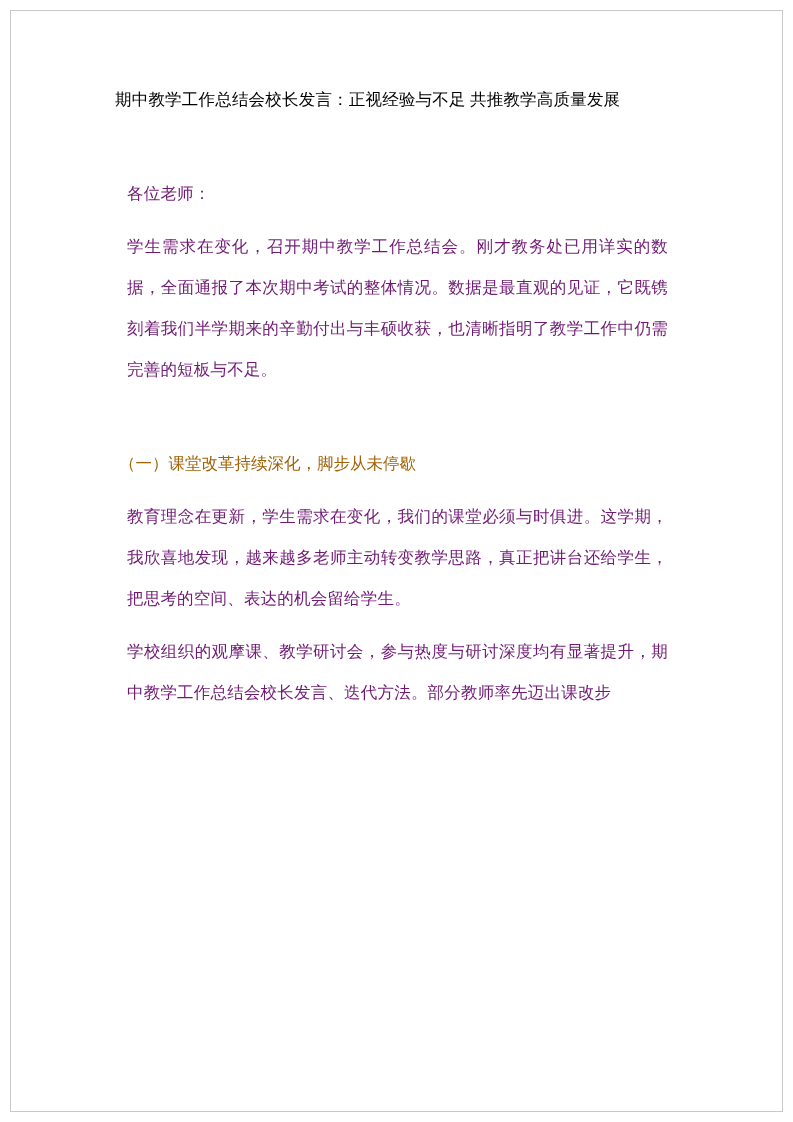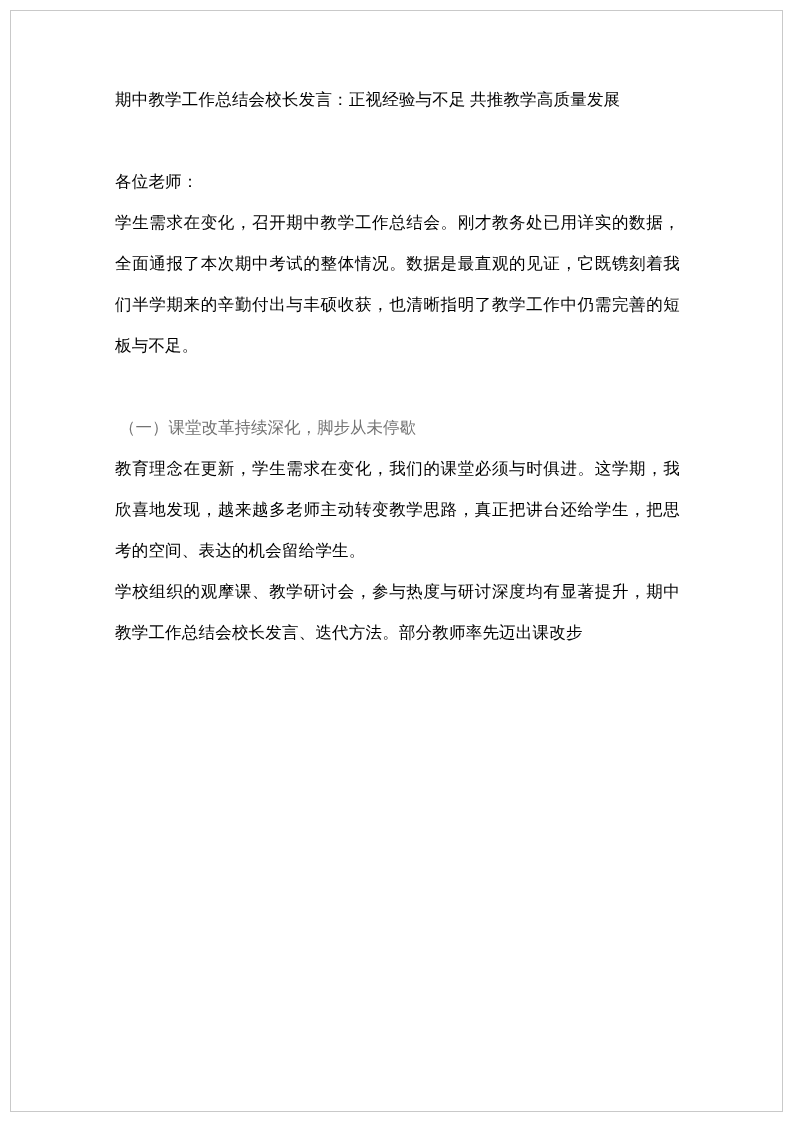--- a/index.html
+++ b/index.html
@@ -38,37 +38,37 @@
     color: #000000;
     letter-spacing: 0.2px;
     text-align: justify;
     margin: 0 0 0 0;
   }
   .spacer-lg { height: 41px; }
   .para {
     font-family: "Liberation Serif", "DejaVu Serif", serif;
     font-size: 16.5px;
     line-height: 41px;
-    color: #000000;
+    color: #701a75;
     letter-spacing: 0.2px;
     text-align: justify;
-    margin: 0;
+    margin: 12px;
   }
   .heading-1 {
     font-family: "Liberation Serif", "DejaVu Serif", serif;
     font-size: 16.5px;
     line-height: 41px;
     color: #000000;
     margin: 0;
   }
   .heading-2 {
     font-family: "Liberation Serif", "DejaVu Serif", serif;
     font-size: 16.5px;
     line-height: 41px;
-    color: #737373;
+    color: #a16207;
     margin: 0;
     padding-left: 4px;
   }
 </style>
 </head>
 <body>
 
 <div class="page">
   <div class="border-frame"></div>
 

